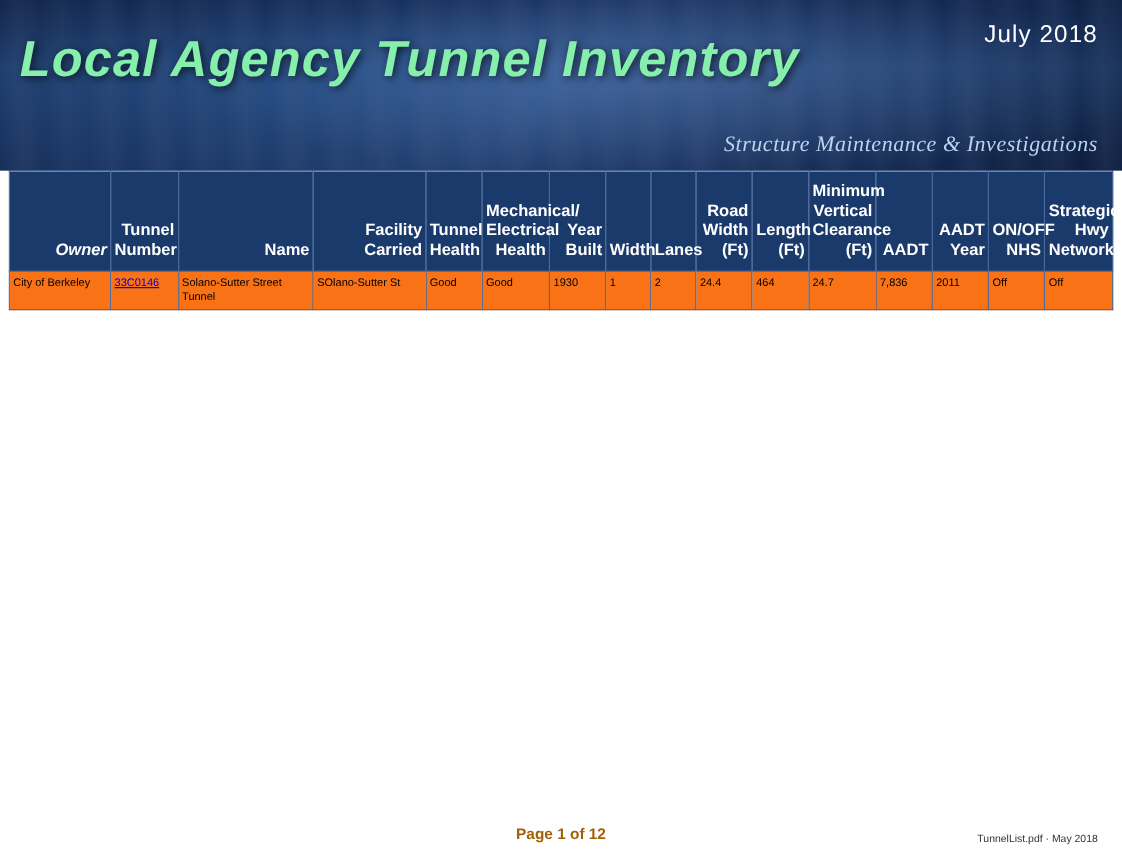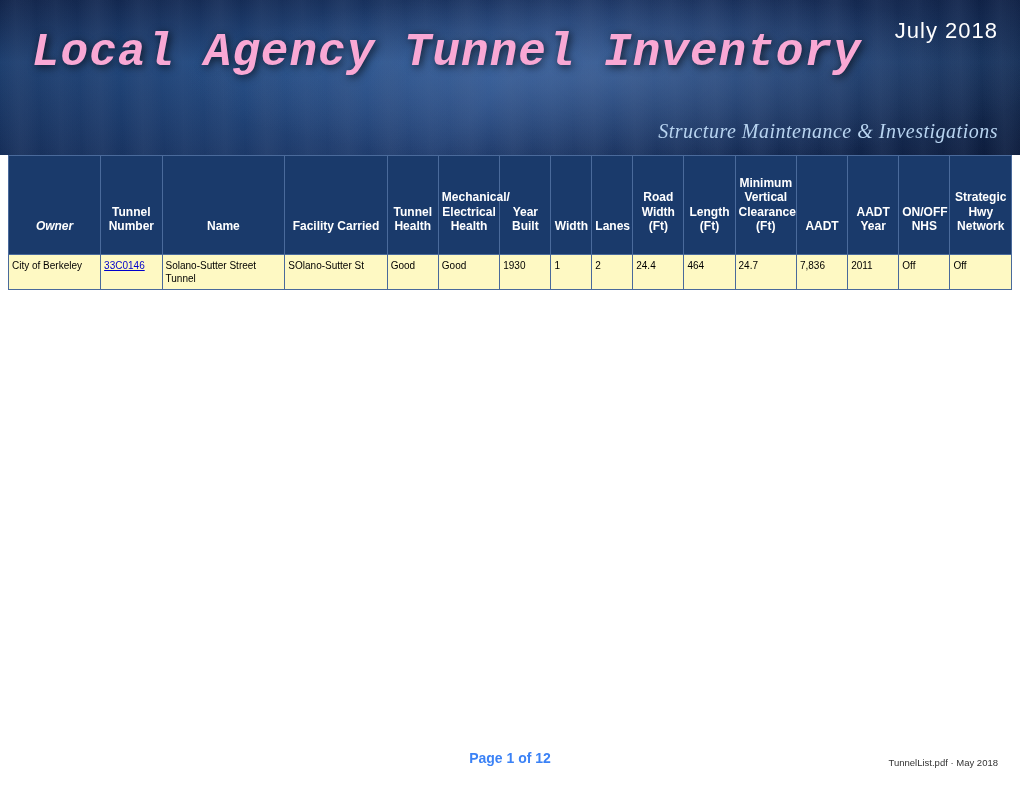--- a/index.html
+++ b/index.html
@@ -45,26 +45,26 @@
       color: #fff;
       font-size: 22px;
       font-weight: normal;
       font-family: Arial, sans-serif;
       letter-spacing: 1px;
     }
 
     .header-title {
       position: absolute;
       top: 28px;
-      left: 32px;
-      color: #f9a8d4;
+      left: 18px;
+      color: #86efac;
       font-size: 46px;
       font-weight: bold;
       font-style: italic;
-      font-family: Liberation Mono, monospace;
+      font-family: Liberation Sans, sans-serif;
       text-shadow: 2px 2px 8px rgba(0,0,0,0.7);
       letter-spacing: 1px;
       line-height: 1.1;
     }
 
     .header-subtitle {
       position: absolute;
       bottom: 12px;
       right: 22px;
       color: #b8d4f0;
@@ -87,30 +87,30 @@
       table-layout: fixed;
     }
 
     thead tr {
       background-color: #1a3a6b;
       color: #fff;
     }
 
     thead th {
       border: 1px solid #4a6a9b;
-      padding: 20px 3px;
-      text-align: center;
-      font-size: 12px;
+      padding: 9px 3px;
+      text-align: right;
+      font-size: 15px;
       font-weight: bold;
       vertical-align: bottom;
       line-height: 1.2;
     }
 
     tbody tr {
-      background-color: #fef9c3;
+      background-color: #f97316;
     }
 
     tbody td {
       border: 1px solid #4a6a9b;
       padding: 4px 3px;
       font-size: 10px;
       vertical-align: top;
       line-height: 1.3;
     }
 
@@ -147,21 +147,21 @@
     }
 
     .footer-disclaimer {
       font-size: 9.5px;
       color: #333;
       margin-bottom: 4px;
     }
 
     .footer-page {
       font-size: 14px;
-      color: #3b82f6;
+      color: #a16207;
       font-weight: bold;
       margin-bottom: 2px;
     }
 
     .footer-filename {
       position: absolute;
       right: 22px;
       bottom: 0;
       font-size: 9.5px;
       color: #333;

